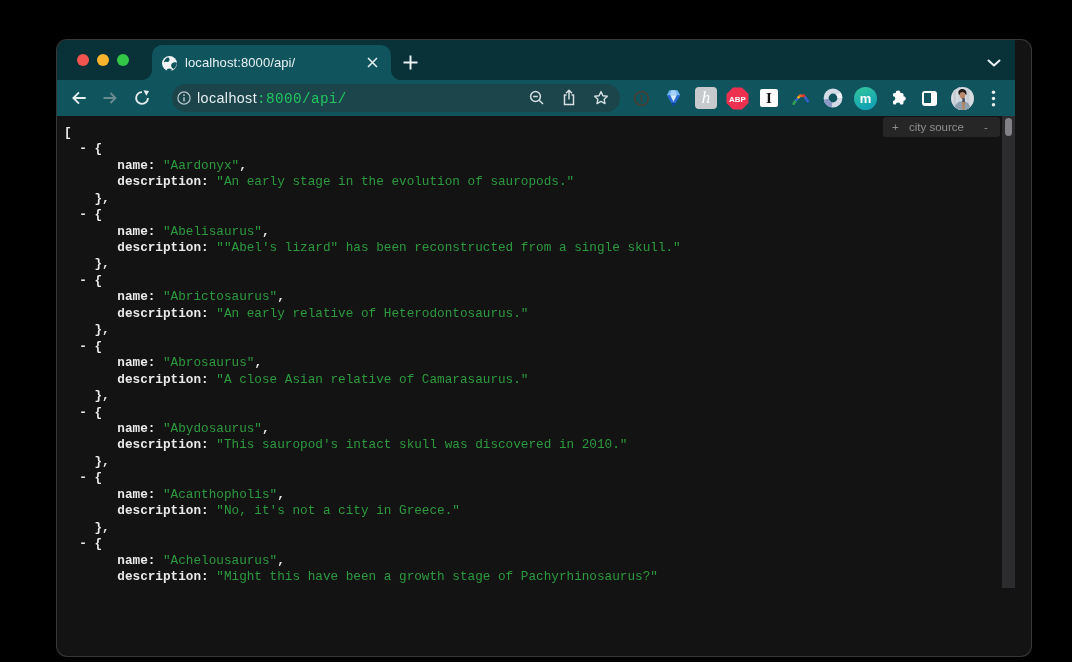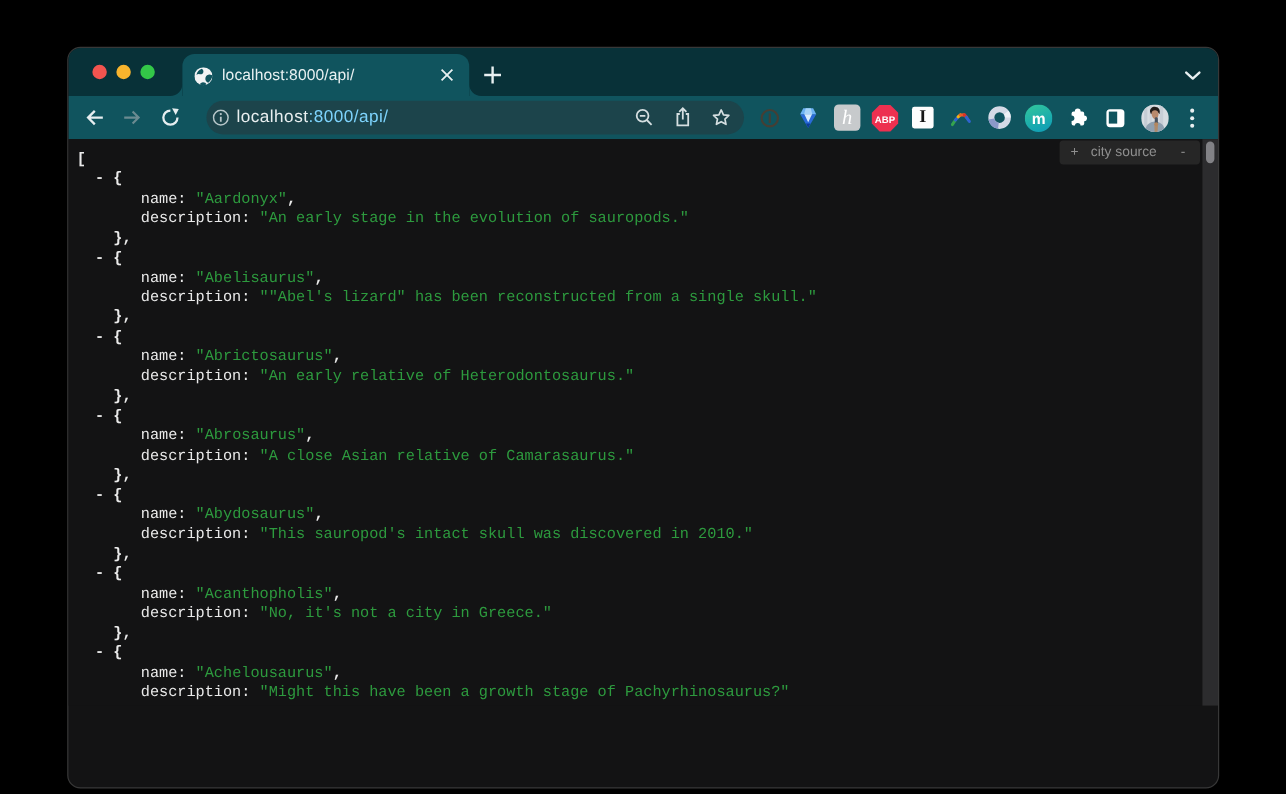--- a/index.html
+++ b/index.html
@@ -1,34 +1,34 @@
 <!DOCTYPE html>
 <html><head>
 <meta charset="utf-8">
 <style>
   html,body{margin:0;padding:0;background:#000;width:1072px;height:662px;overflow:hidden;}
   .abs{position:absolute;}
-  #win{position:absolute;left:57px;top:40px;width:958px;height:616px;border-radius:10px;overflow:hidden;background:#131314;box-shadow:0 0 0 1px rgba(255,255,255,0.22);font-family:"Liberation Sans",sans-serif;}
+  #win{position:absolute;left:57px;top:40px;width:958px;height:616px;border-radius:10px;overflow:hidden;background:#131314;box-shadow:0 0 0 1px rgba(255,255,255,0.22);font-family:"Liberation Sans",sans-serif;padding-left:16px;}
   #tabstrip{position:absolute;left:0;top:0;width:958px;height:40px;background:#083138;}
   .light{position:absolute;top:14px;width:12px;height:12px;border-radius:50%;}
   #tab{position:absolute;left:95px;top:5px;width:239px;height:35px;background:#10545E;border-radius:10px 10px 0 0;}
   #tabtitle{position:absolute;left:33px;top:10px;font-size:13px;color:#e9f1f2;letter-spacing:0.1px;}
   #toolbar{position:absolute;left:0;top:40px;width:958px;height:36px;background:#10545E;}
   #pill{position:absolute;left:115px;top:4px;width:448px;height:28px;border-radius:14px;background:#1C444B;}
   #urltext{position:absolute;left:25px;top:5.5px;font-size:14.3px;letter-spacing:0.4px;color:#e9eff0;}
-  #urltext .dim{color:#7dd3fc;}
+  #urltext .dim{color:#22c55e;font-family:Liberation Mono, monospace;}
   #content{position:absolute;left:0;top:76px;width:958px;height:472px;background:#131314;}
   #scrolltrack{position:absolute;left:945px;top:0;width:13px;height:472px;background:#2c2c2e;}
   #scrollthumb{position:absolute;left:948px;top:2px;width:7px;height:18px;border-radius:4px;background:#828286;}
   #viewsource{position:absolute;left:826px;top:1px;width:117px;height:20px;background:#262626;border-radius:3px;color:#8f8f8f;font-size:11.5px;line-height:20px;}
   #viewsource .plus{position:absolute;left:9px;top:0;}
   #viewsource .vs{position:absolute;left:26px;top:0;}
   #viewsource .minus{position:absolute;left:101px;top:0;}
   #json{position:absolute;left:7px;top:8.8px;margin:0;font-family:"Liberation Mono",monospace;font-size:12.7px;line-height:16.45px;color:#eaeaea;}
-  #json .k{font-weight:normal;color:#eaeaea;}
+  #json .k{font-weight:bold;color:#eaeaea;}
   #json .p{font-weight:bold;color:#eaeaea;}
   #json .s{color:#2d9a3e;}
 </style>
 </head>
 <body>
 <div id="win">
   <div id="tabstrip">
     <div class="light" style="left:20px;background:#f2544f;"></div>
     <div class="light" style="left:40px;background:#f8b42d;"></div>
     <div class="light" style="left:60px;background:#33c748;"></div>

